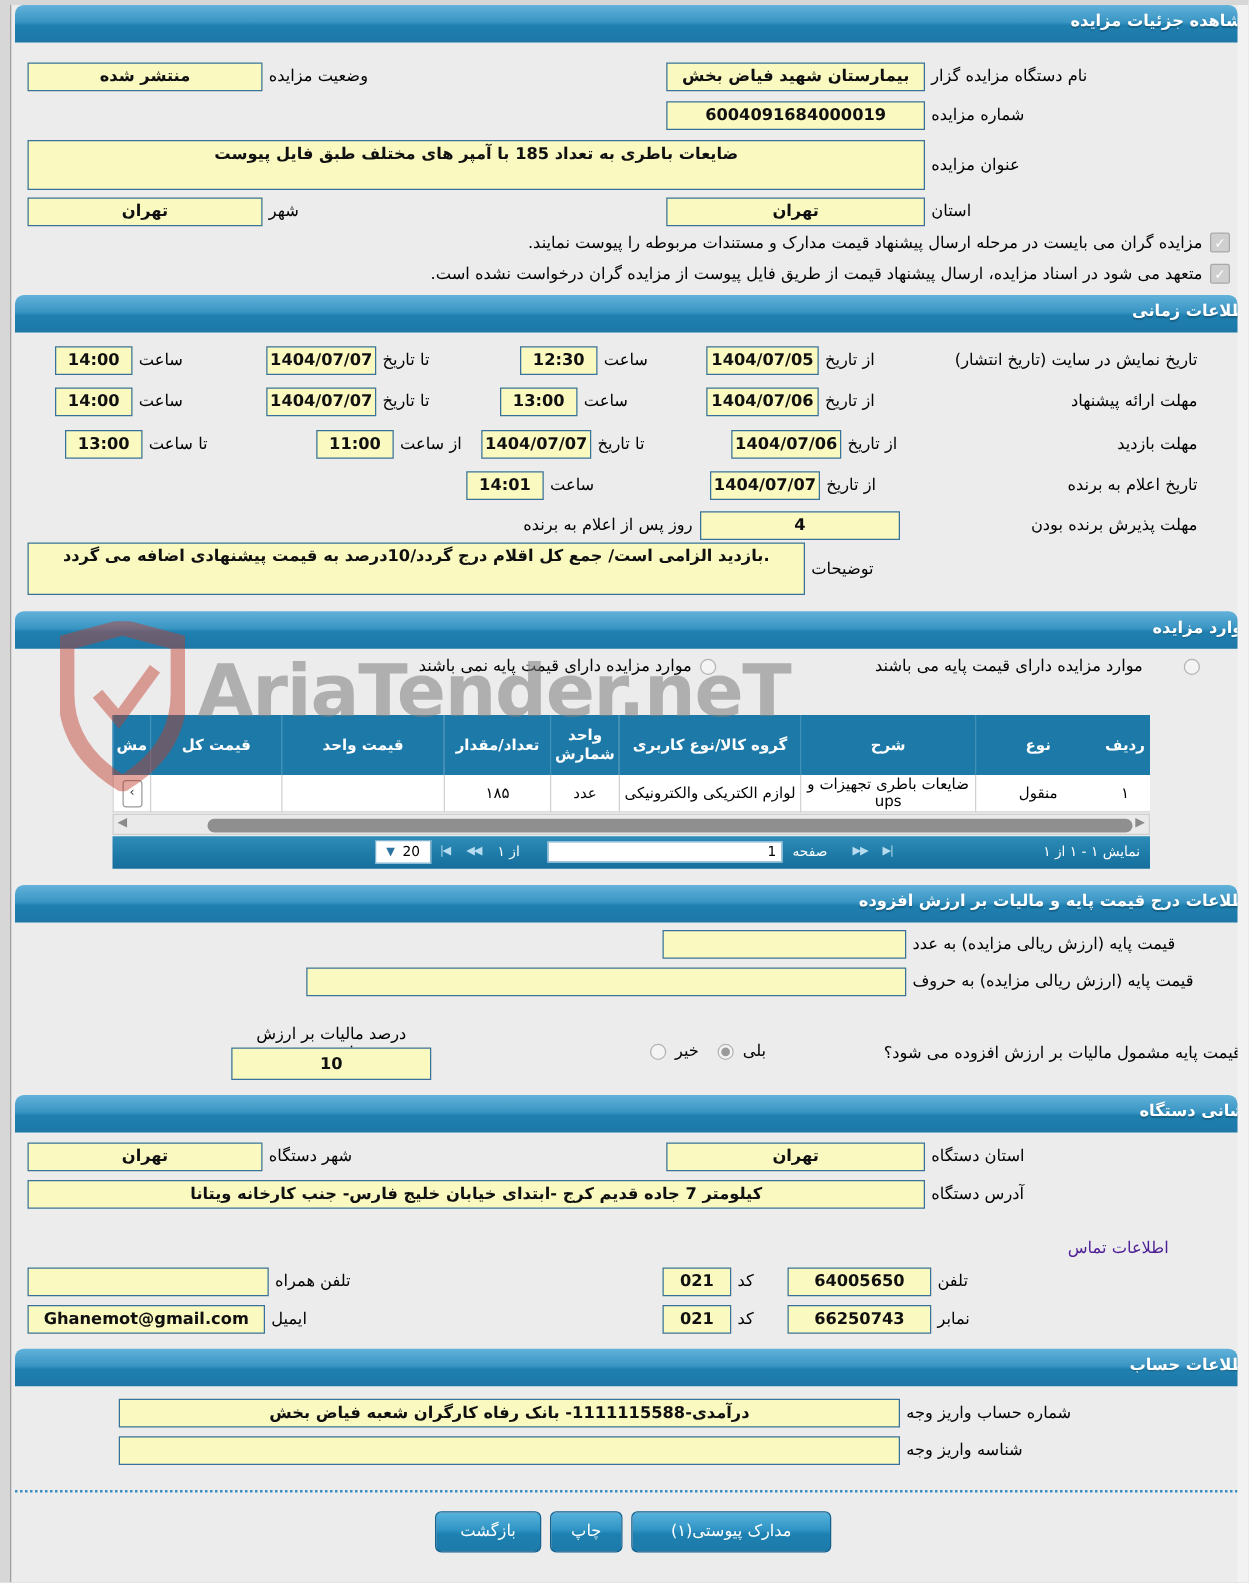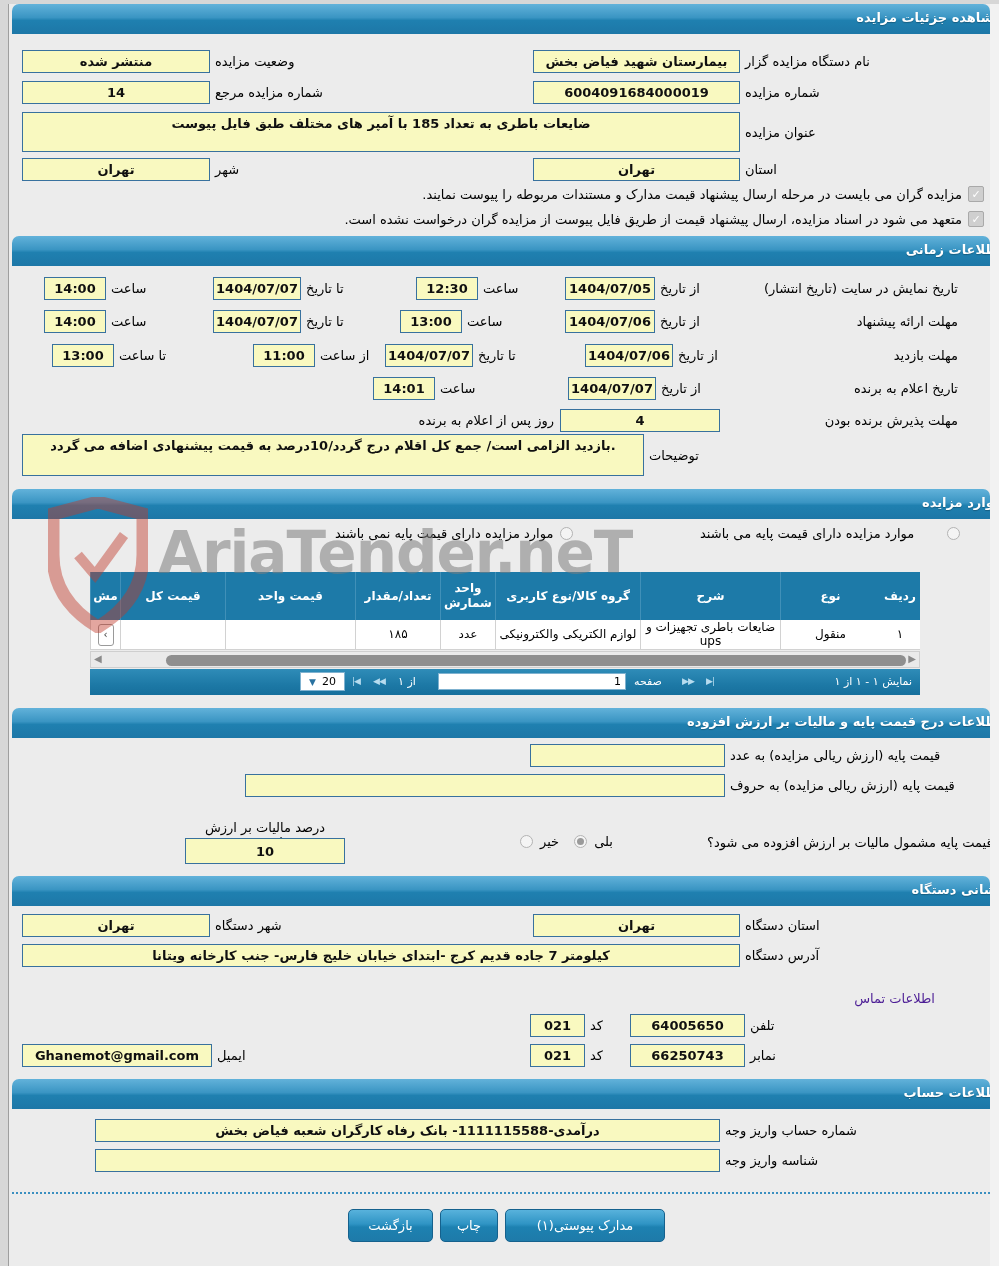--- a/index.html
+++ b/index.html
@@ -63,24 +63,20 @@
         <span class="lbl">نام دستگاه مزایده گزار</span>
       </div>
       <div class="pair" style="left:10px;top:16px;">
         <div class="field" style="width:188px;">منتشر شده</div>
         <span class="lbl">وضعیت مزایده</span>
       </div>
       <div class="pair" style="left:521px;top:47px;">
         <div class="field" style="width:207px;">6004091684000019</div>
         <span class="lbl">شماره مزایده</span>
       </div>
-      <div class="pair" style="left:10px;top:47px;">
-        <div class="field" style="width:188px;">14</div>
-        <span class="lbl">شماره مزایده مرجع</span>
-      </div>
       <div class="pair" style="left:10px;top:78px;">
         <div class="field field-title" style="width:718px;">ضایعات باطری به تعداد 185 با آمپر های مختلف طبق فایل پیوست</div>
         <span class="lbl">عنوان مزایده</span>
       </div>
       <div class="pair" style="left:521px;top:124px;">
         <div class="field" style="width:207px;">تهران</div>
         <span class="lbl">استان</span>
       </div>
       <div class="pair" style="left:10px;top:124px;">
         <div class="field" style="width:188px;">تهران</div>
@@ -278,20 +274,24 @@
       </div>
       <span class="contact-title">اطلاعات تماس</span>
       <div class="pair" style="left:618px;top:108px;">
         <div class="field" style="width:115px;">64005650</div>
         <span class="lbl">تلفن</span>
       </div>
       <div class="pair" style="left:518px;top:108px;">
         <div class="field" style="width:55px;">021</div>
         <span class="lbl">کد</span>
       </div>
+      <div class="pair" style="left:10px;top:108px;">
+        <div class="field" style="width:193px;"></div>
+        <span class="lbl">تلفن همراه</span>
+      </div>
       <div class="pair" style="left:618px;top:138px;">
         <div class="field" style="width:115px;">66250743</div>
         <span class="lbl">نمابر</span>
       </div>
       <div class="pair" style="left:518px;top:138px;">
         <div class="field" style="width:55px;">021</div>
         <span class="lbl">کد</span>
       </div>
       <div class="pair" style="left:10px;top:138px;">
         <div class="field" style="width:190px;">Ghanemot@gmail.com</div>

